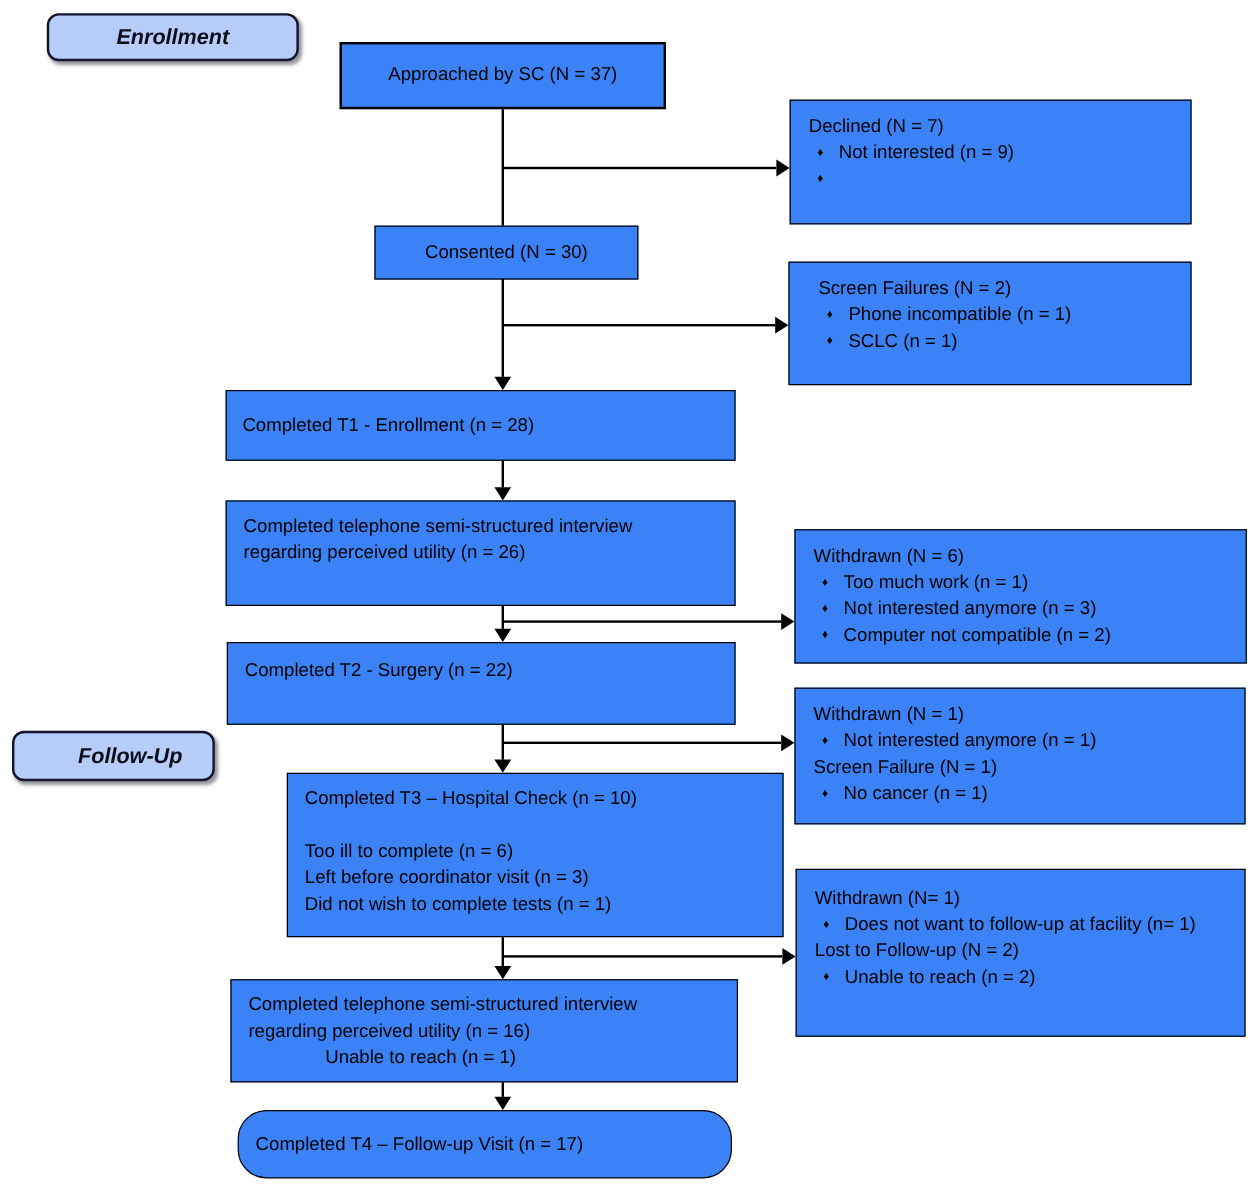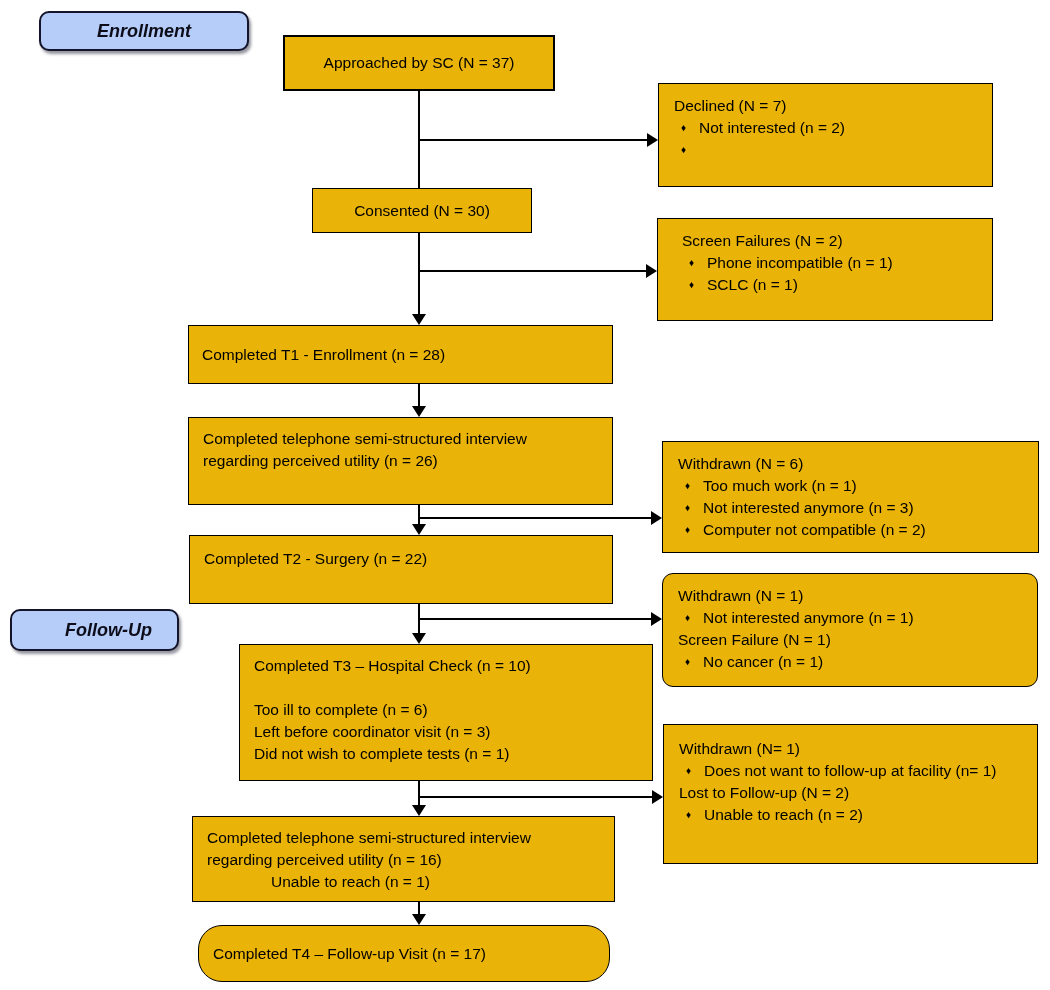--- a/index.html
+++ b/index.html
@@ -10,21 +10,21 @@
   }
   .badge{
     position:absolute;display:flex;align-items:center;justify-content:center;
     border:2px solid #14142b;border-radius:10px;
     background:#b5cdf8;
     box-shadow:2px 3px 3px rgba(20,20,45,0.45);
     font-weight:bold;font-style:italic;font-size:18px;color:#0d0d1a;
     box-sizing:border-box;
   }
   .box{
-    position:absolute;background:#eab308;border:1.5px solid #000;
+    position:absolute;background:#3b82f6;border:1.5px solid #000;
     box-sizing:border-box;
   }
   .box.thick{border-width:2px;}
   .center{display:flex;align-items:center;justify-content:center;text-align:center;}
   .vcenter{display:flex;align-items:center;}
   .pad{padding:10px 8px 0 14px;}
   .padr{padding:11px 8px 0 15px;}
   .indent{padding-left:64px;}
   .brow{display:flex;}
   .bm{
@@ -91,21 +91,21 @@
   </div>
 
   <div class="box vcenter" style="left:198px;top:925px;width:412px;height:57px;padding-left:14px;border-radius:24px;">
     <span>Completed T4 – Follow-up Visit (n = 17)</span>
   </div>
 
   <div class="box padr" style="left:658px;top:83px;width:335px;height:104px;">
     <div>Declined (N = 7)</div>
     <div class="brow">
       <span class="bm">♦</span>
-      <span>Not interested (n = 2)</span>
+      <span>Not interested (n = 9)</span>
     </div>
     <div class="brow">
       <span class="bm">♦</span>
     </div>
   </div>
 
   <div class="box padr" style="left:657px;top:218px;width:336px;height:103px;padding-left:24px;">
     <div>Screen Failures (N = 2)</div>
     <div class="brow">
       <span class="bm">♦</span>
@@ -126,21 +126,21 @@
     <div class="brow">
       <span class="bm">♦</span>
       <span>Not interested anymore (n = 3)</span>
     </div>
     <div class="brow">
       <span class="bm">♦</span>
       <span>Computer not compatible (n = 2)</span>
     </div>
   </div>
 
-  <div class="box padr" style="left:662px;top:573px;width:376px;height:114px;border-radius:11px;">
+  <div class="box padr" style="left:662px;top:573px;width:376px;height:114px;">
     <div>Withdrawn (N = 1)</div>
     <div class="brow">
       <span class="bm">♦</span>
       <span>Not interested anymore (n = 1)</span>
     </div>
     <div>Screen Failure (N = 1)</div>
     <div class="brow">
       <span class="bm">♦</span>
       <span>No cancer (n = 1)</span>
     </div>

